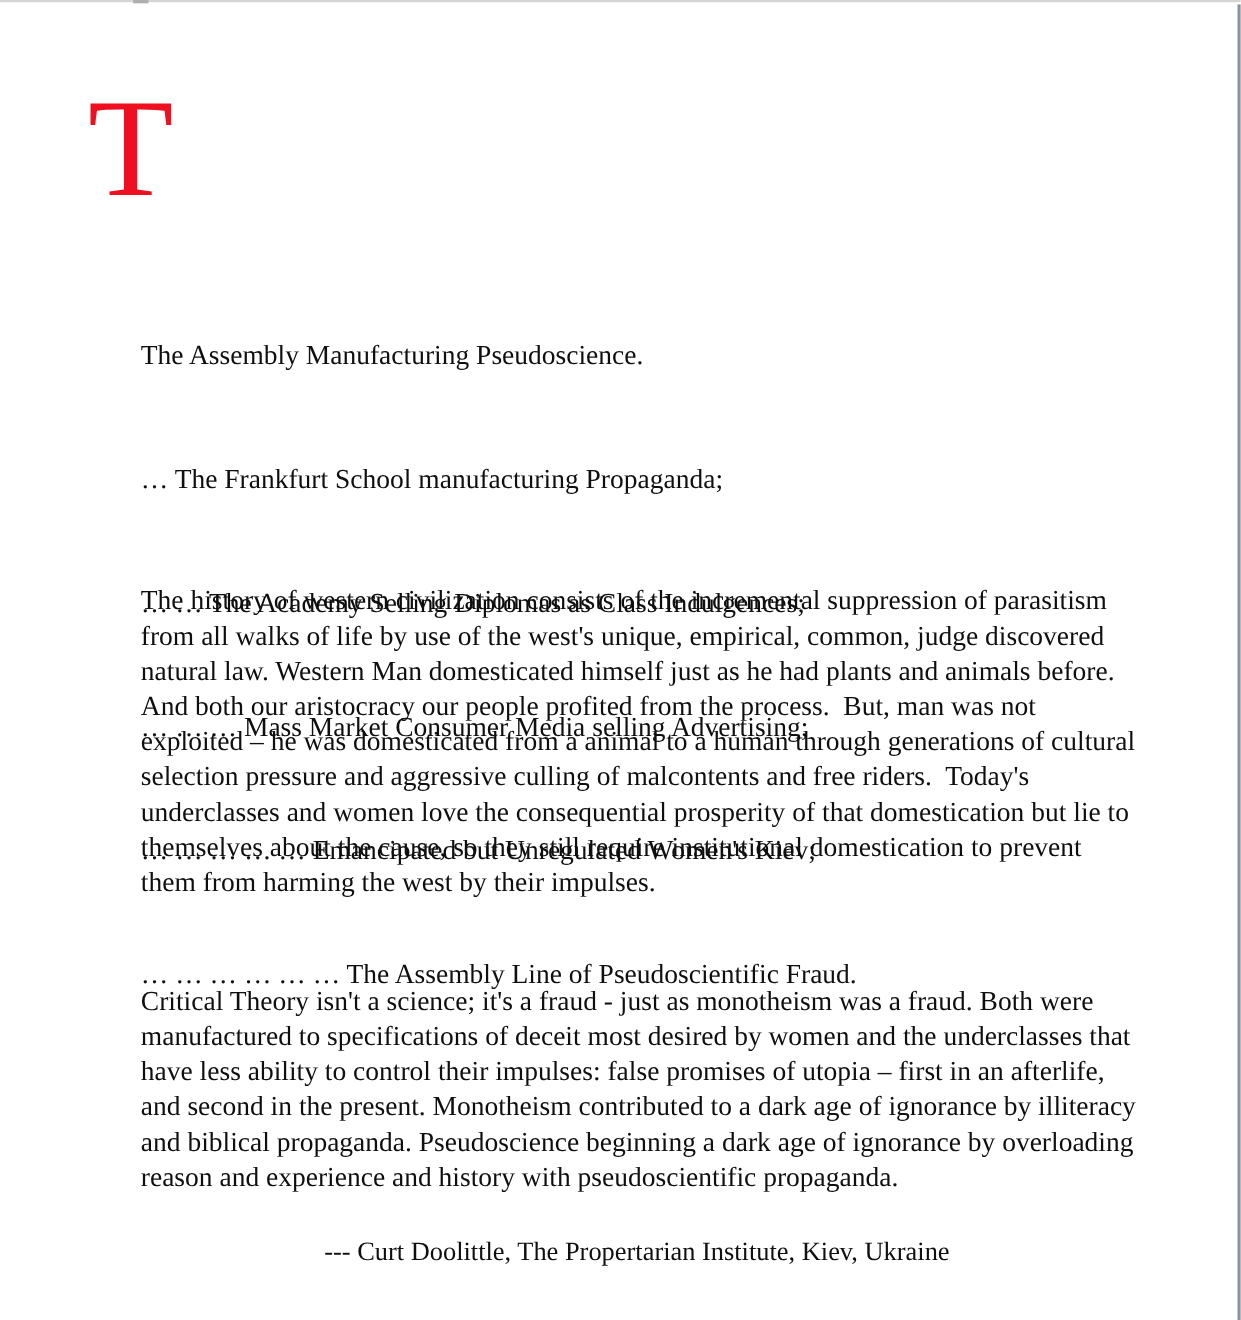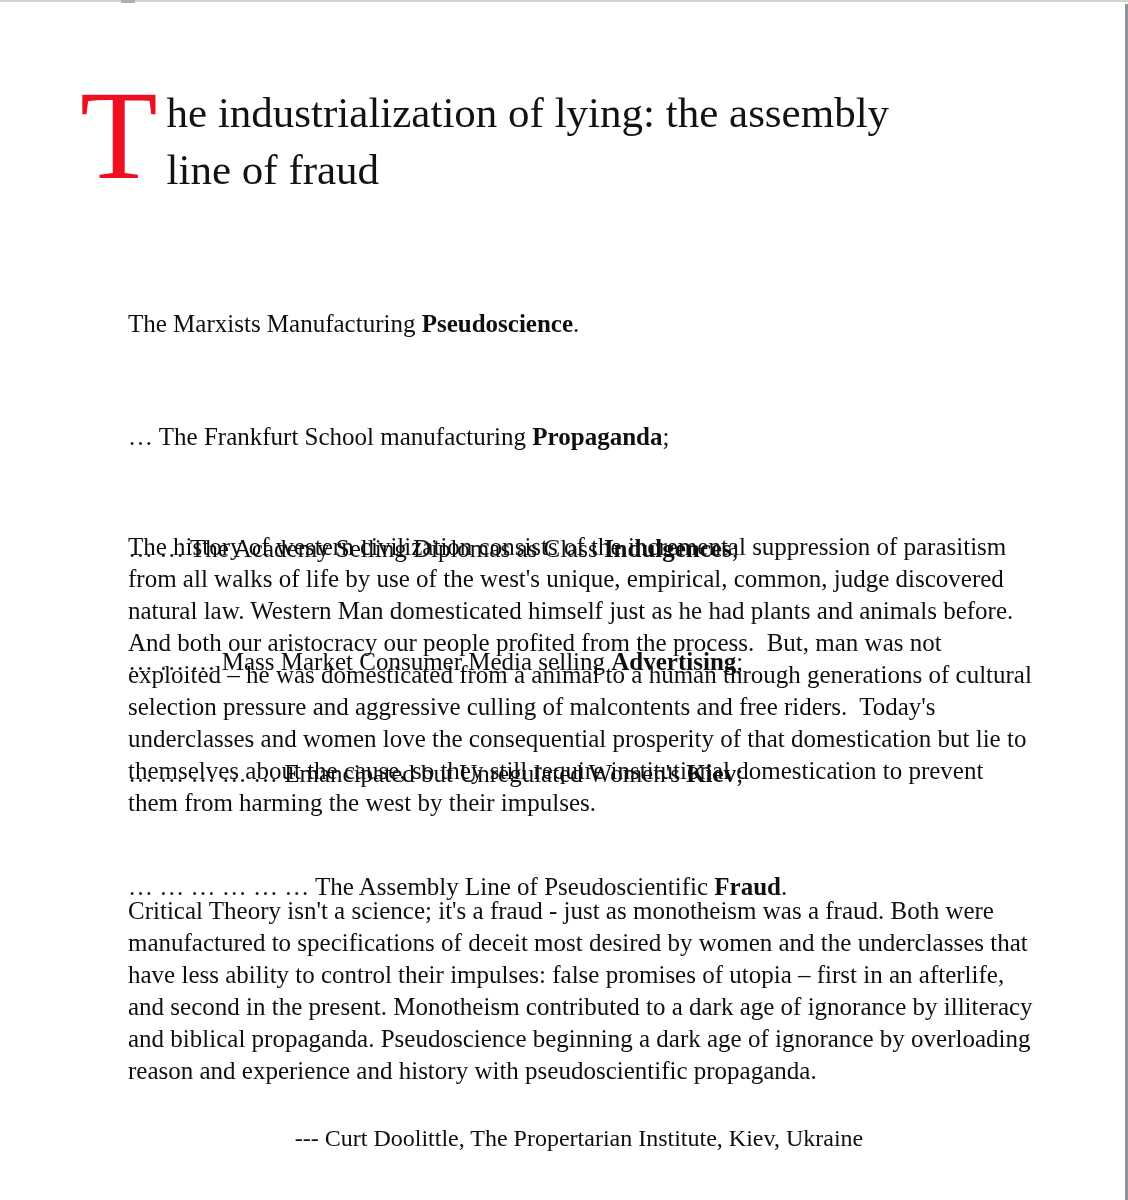--- a/index.html
+++ b/index.html
@@ -45,21 +45,21 @@
     margin-right: 9px;
     margin-top: 3px;
   }
 
   
   .cascade {
     position: absolute; left: 128px; top: 230px; width: 930px;
     font-size: 25px; line-height: 37.5px;
     white-space: pre-wrap;
   }
-  .cascade b { font-weight: bold; }
+  .cascade b { font-weight: normal; }
 
   
   .para {
     position: absolute; left: 128px; width: 905px;
     font-size: 25px; line-height: 32px;
     white-space: pre-wrap;
     color: #0f0f0f;
   }
   .para-1 { top: 531px; }
   .para-2 { top: 869px; margin-top: 26px; }
@@ -75,26 +75,25 @@
 </style>
 </head>
 <body>
 
 <div class="chrome-top"></div>
 <div class="chrome-top-notch"></div>
 <div class="scrollbar-strip"></div>
 
 <h1 class="title">
   <span class="dropcap">T</span>
-  <span>he industrialization of lying: the assembly</span><br>
-  <span>line of fraud</span>
+  <br>
 </h1>
 
 <div class="cascade">
-  <div class="cascade-row"><span>The Marxists Manufacturing </span><b>Pseudoscience</b><span>.</span></div>
+  <div class="cascade-row"><span>The Assembly Manufacturing </span><b>Pseudoscience</b><span>.</span></div>
   <div class="cascade-row"><span>… The Frankfurt School manufacturing </span><b>Propaganda</b><span>;</span></div>
   <div class="cascade-row"><span>… … The Academy Selling Diplomas as Class </span><b>Indulgences</b><span>;</span></div>
   <div class="cascade-row"><span>… … … Mass Market Consumer Media selling </span><b>Advertising</b><span>;</span></div>
   <div class="cascade-row"><span>… … … … … Emancipated but Unregulated Women's </span><b>Kiev</b><span>;</span></div>
   <div class="cascade-row"><span>… … … … … … The Assembly Line of Pseudoscientific </span><b>Fraud</b><span>.</span></div>
 </div>
 
 <p class="para para-1">The history of western civilization consists of the incremental suppression of parasitism from all walks of life by use of the west's unique, empirical, common, judge discovered natural law. Western Man domesticated himself just as he had plants and animals before. And both our aristocracy our people profited from the process.  But, man was not exploited – he was domesticated from a animal to a human through generations of cultural selection pressure and aggressive culling of malcontents and free riders.  Today's underclasses and women love the consequential prosperity of that domestication but lie to themselves about the cause, so they still require institutional domestication to prevent them from harming the west by their impulses.</p>
 
 <p class="para para-2">Critical Theory isn't a science; it's a fraud - just as monotheism was a fraud. Both were manufactured to specifications of deceit most desired by women and the underclasses that have less ability to control their impulses: false promises of utopia – first in an afterlife, and second in the present. Monotheism contributed to a dark age of ignorance by illiteracy and biblical propaganda. Pseudoscience beginning a dark age of ignorance by overloading reason and experience and history with pseudoscientific propaganda.</p>

